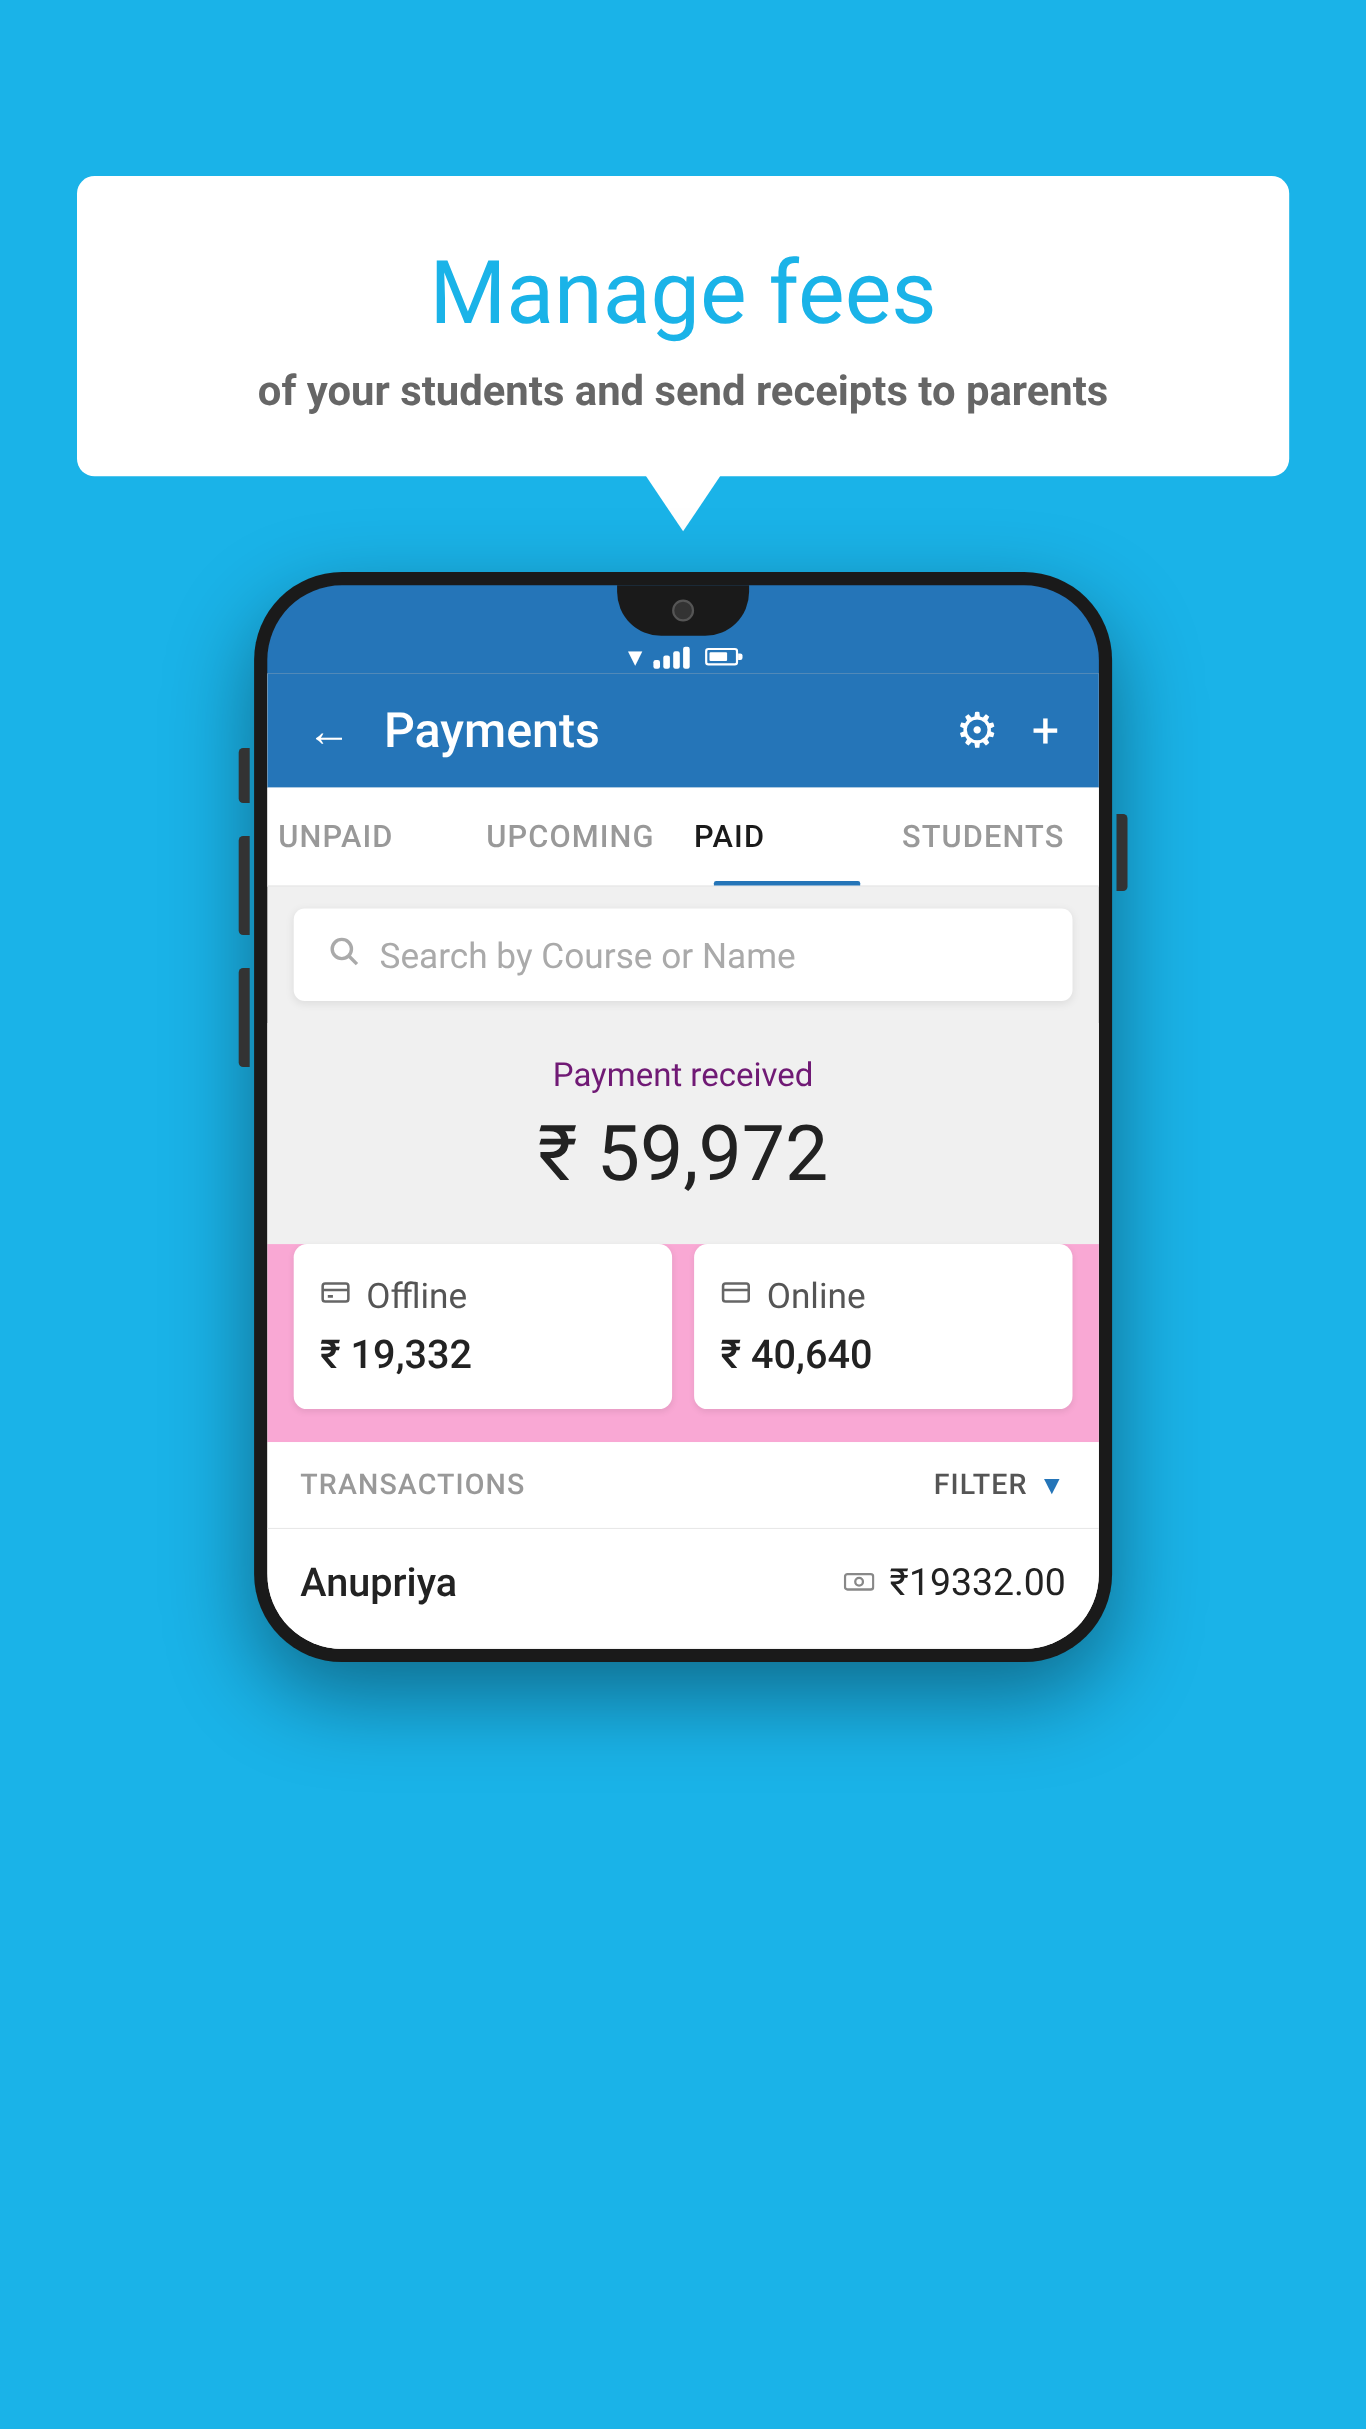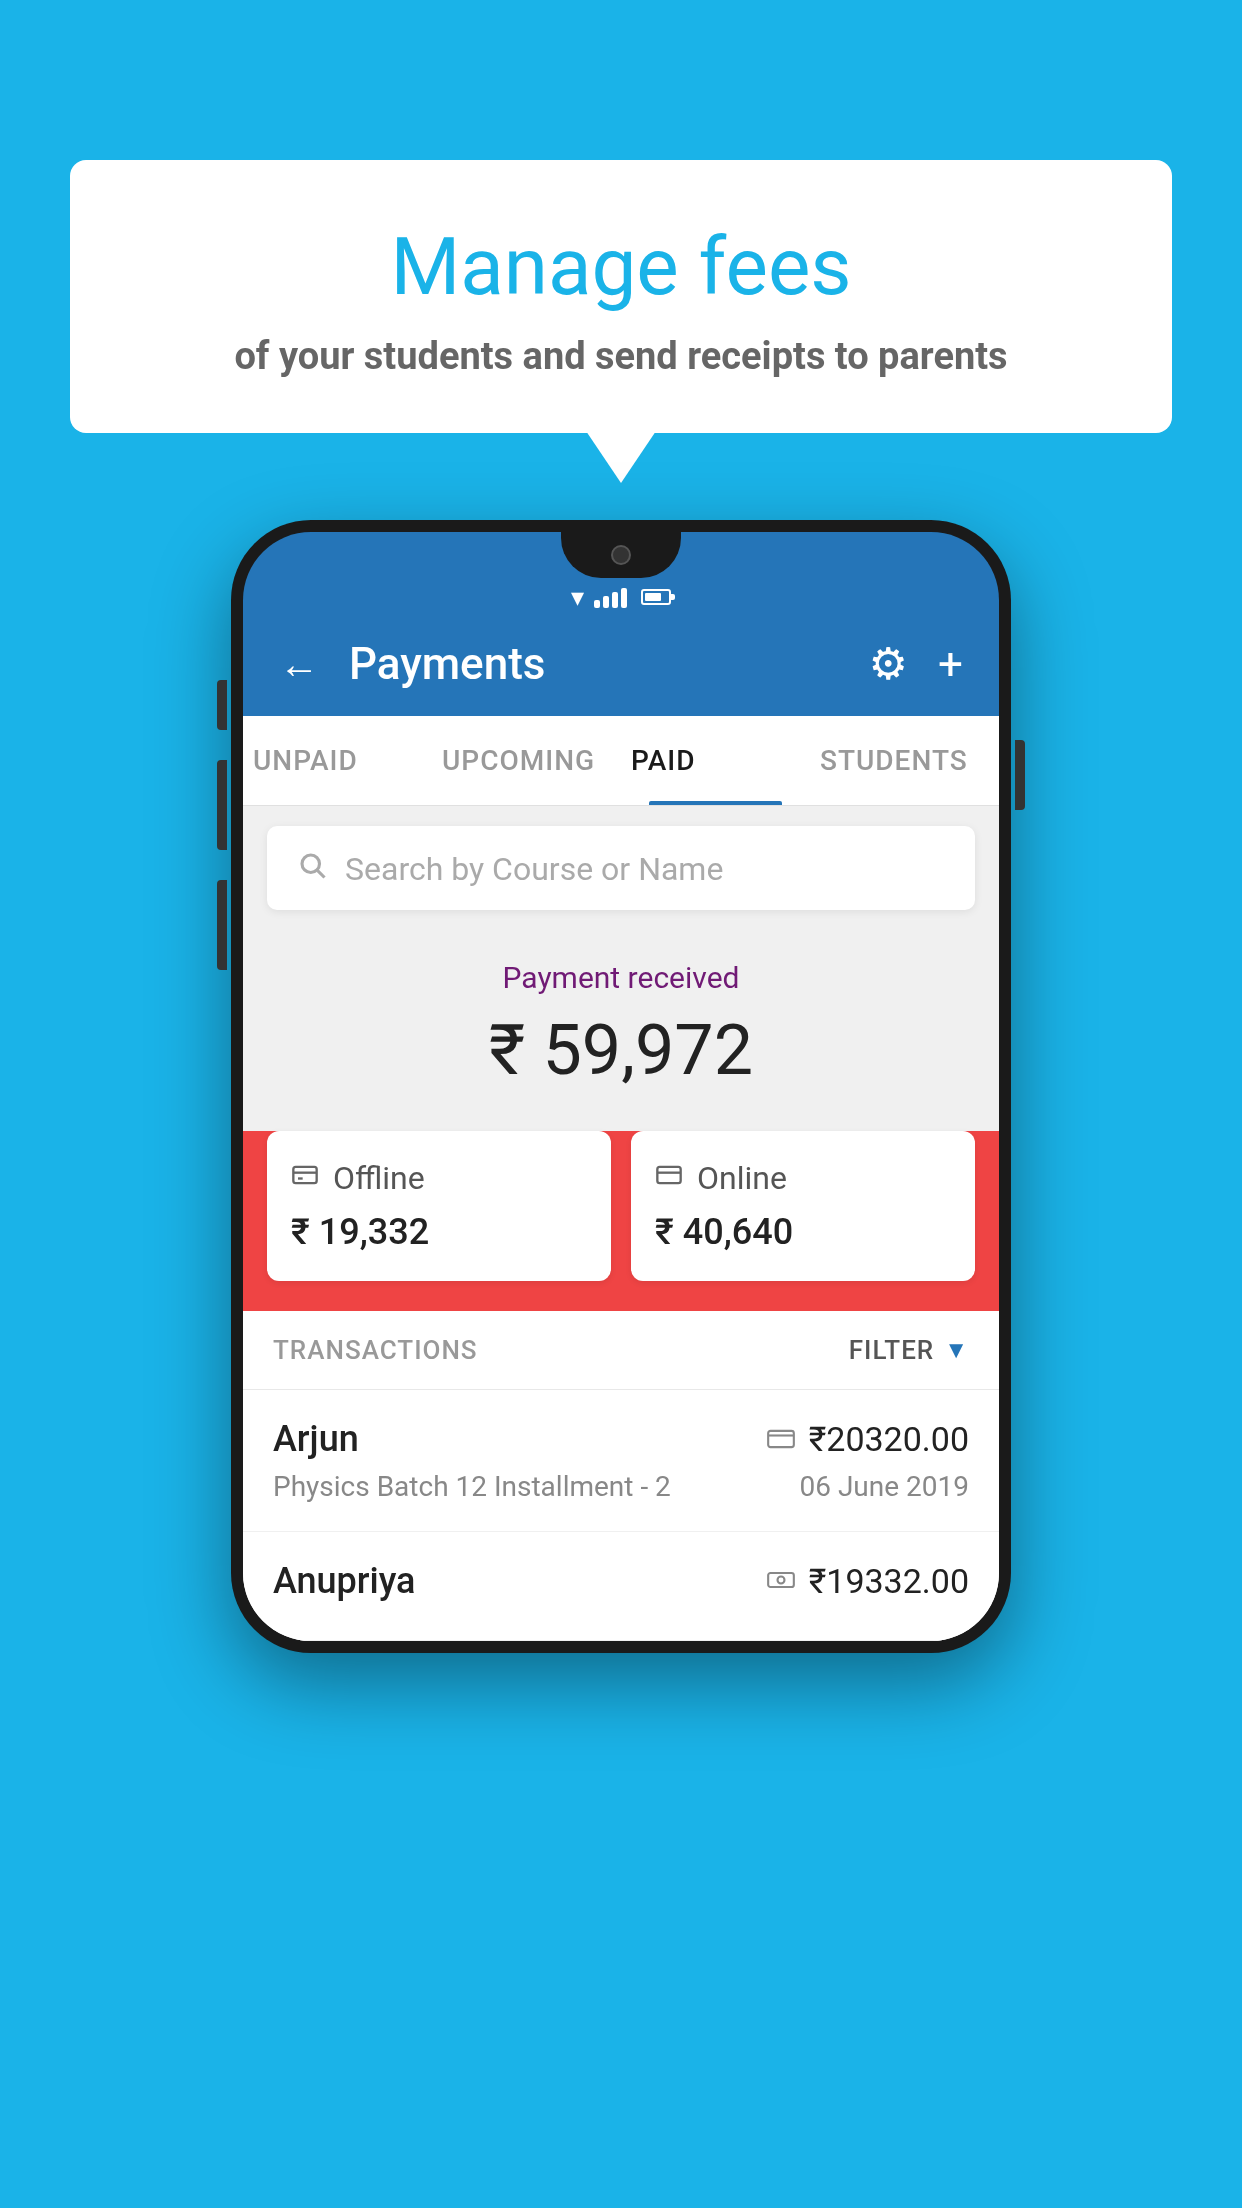--- a/index.html
+++ b/index.html
@@ -267,21 +267,21 @@
       font-size: 70px;
       color: #222;
       font-weight: 400;
     }
 
     
     .payment-cards {
       display: flex;
       gap: 20px;
       padding: 0 24px 30px;
-      background: #ef4444;
+      background: #f9a8d4;
     }
 
     .payment-card {
       flex: 1;
       background: white;
       border-radius: 12px;
       padding: 28px 24px;
       box-shadow: 0 2px 6px rgba(0,0,0,0.08);
     }
 
@@ -533,38 +533,20 @@
       </div>
 
       <div class="transactions-header">
         <span class="transactions-label">TRANSACTIONS</span>
         <div class="filter-btn">
           <span>FILTER</span>
           <span class="filter-triangle">▼</span>
         </div>
       </div>
 
-      <div class="transaction-row">
-        <div class="transaction-top">
-          <span class="transaction-name">Arjun</span>
-          <div class="transaction-right">
-            <span class="transaction-icon">
-              <svg width="28" height="20" viewBox="0 0 24 16" fill="none" stroke="#888" stroke-width="1.8">
-                <rect x="1" y="1" width="22" height="14" rx="2"></rect>
-                <line x1="1" y1="5" x2="23" y2="5"></line>
-              </svg>
-            </span>
-            <span class="transaction-amount">₹20320.00</span>
-          </div>
-        </div>
-        <div class="transaction-bottom">
-          <span class="transaction-desc">Physics Batch 12 Installment - 2</span>
-          <span class="transaction-date">06 June 2019</span>
-        </div>
-      </div>
 
       <div class="transaction-row">
         <div class="transaction-top">
           <span class="transaction-name">Anupriya</span>
           <div class="transaction-right">
             <span class="transaction-icon">
               <svg width="28" height="22" viewBox="0 0 24 18" fill="none" stroke="#888" stroke-width="1.8">
                 <rect x="1" y="3" width="22" height="12" rx="2"></rect>
                 <circle cx="12" cy="9" r="3"></circle>
               </svg>

